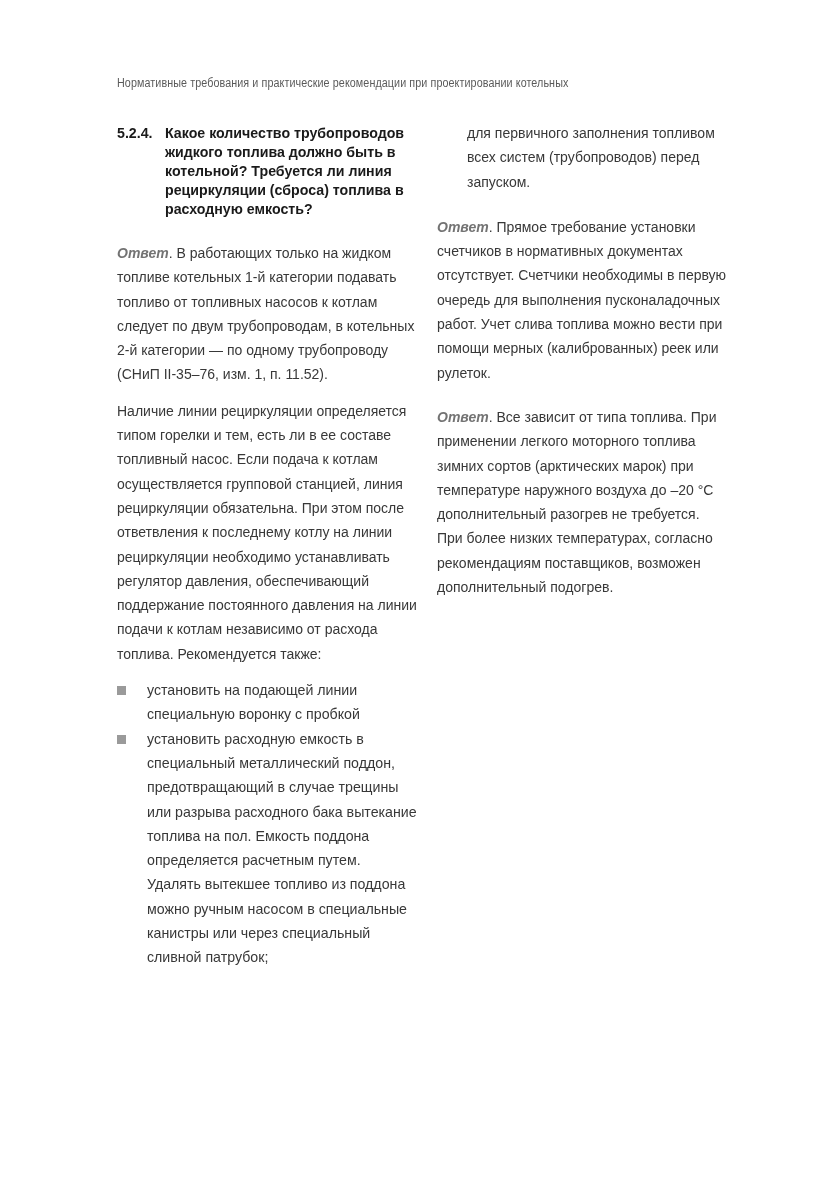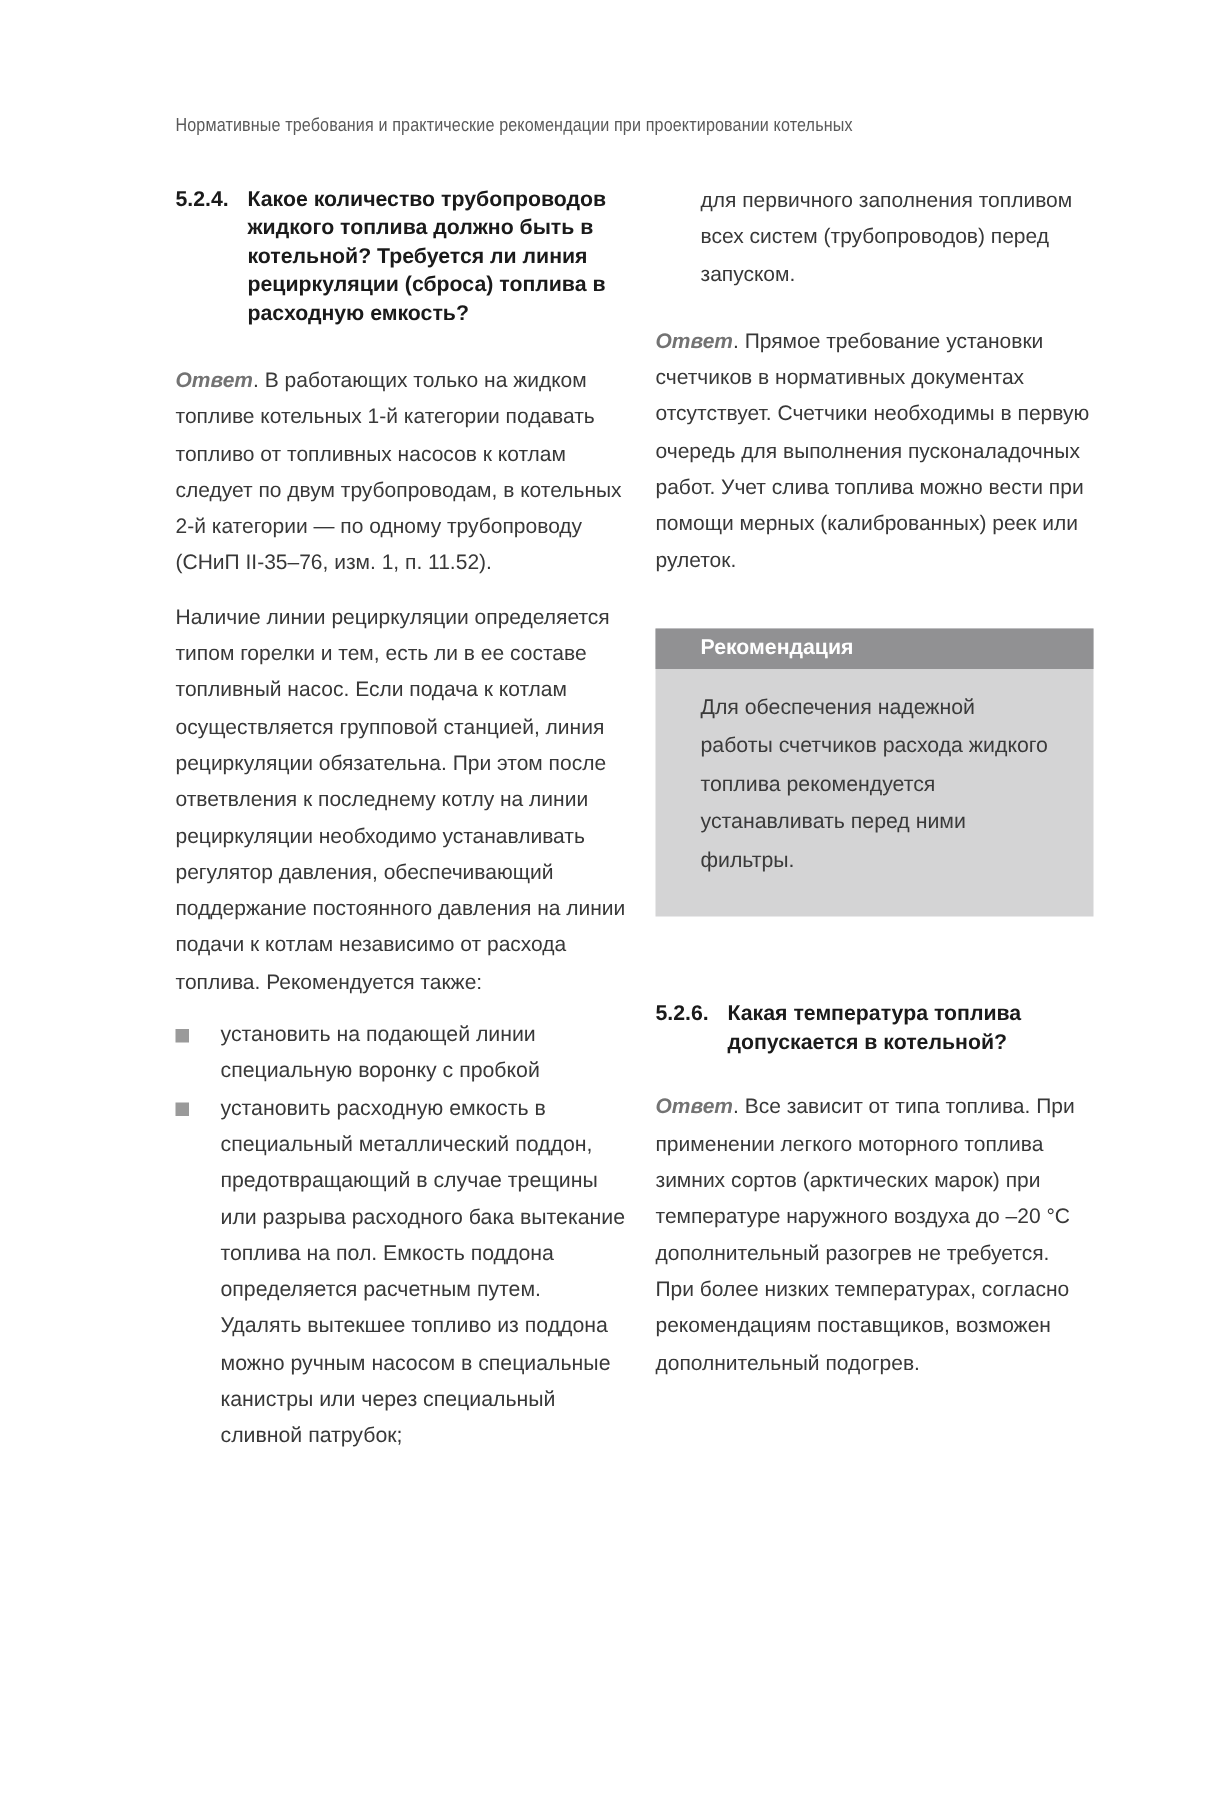--- a/index.html
+++ b/index.html
@@ -42,23 +42,15 @@
     <li><span class="bullet-sq"></span><span>установить на подающей линии специальную воронку с пробкой</span></li>
     <li style="margin-bottom:6px"><span class="bullet-sq"></span><span>установить расходную емкость в специальный металлический поддон, предотвращающий в случае трещины или разрыва расходного бака вытекание топлива на пол. Емкость поддона определяется расчетным путем. Удалять вытекшее топливо из поддона можно ручным насосом в специальные канистры или через специальный сливной патрубок;</span></li>
   </ul>
 </div>
 
 <div class="col col-right">
   <p style="padding-left:30px;margin-top:-3px">для первичного заполнения топливом всех систем (трубопроводов) перед запуском.</p>
 
   <p style="margin-top:21px"><span class="ans-label">Ответ</span><span>. Прямое требование установки счетчиков в нормативных документах отсутствует. Счетчики необходимы в первую очередь для выполнения пусконаладочных работ. Учет слива топлива можно вести при помощи мерных (калиброванных) реек или рулеток.</span></p>
 
-  <div class="rec-box" style="margin-top:34px">
-    <div class="rec-head">Рекомендация</div>
-    <div class="rec-body">Для обеспечения надежной работы счетчиков расхода жидкого топлива рекомендуется устанавливать перед ними фильтры.</div>
-  </div>
 
-  <div class="q" style="margin-top:56px">
-    <span class="num">5.2.6.</span>
-    <span class="txt">Какая температура топлива допускается в котельной?</span>
-  </div>
   <p style="margin-top:20px"><span class="ans-label">Ответ</span><span>. Все зависит от типа топлива. При применении легкого моторного топлива зимних сортов (арктических марок) при температуре наружного воздуха до –20 °С дополнительный разогрев не требуется. При более низких температурах, согласно рекомендациям поставщиков, возможен дополнительный подогрев.</span></p>
 </div>
 
 </body></html>

